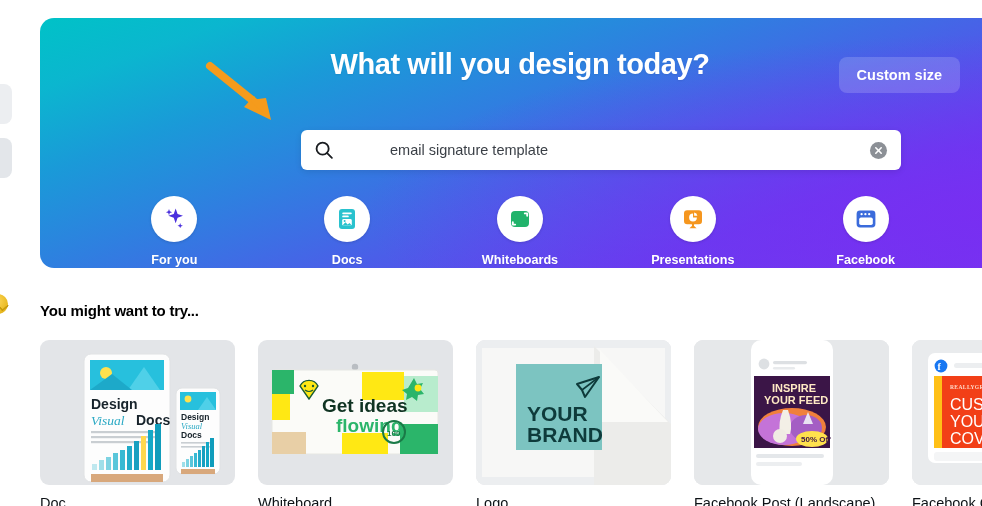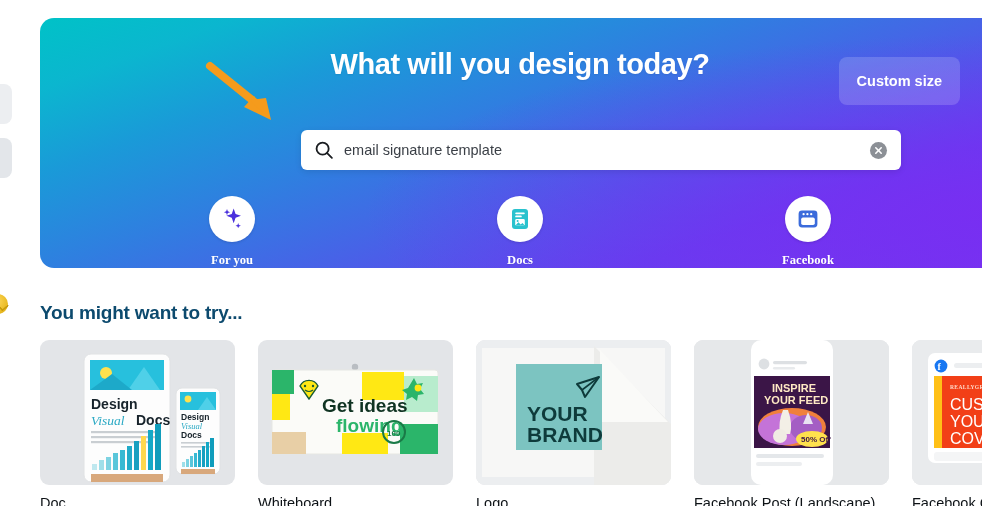--- a/index.html
+++ b/index.html
@@ -59,35 +59,36 @@
     text-align: center;
     color: #ffffff;
     font-size: 29px;
     font-weight: 700;
     letter-spacing: -0.4px;
     text-shadow: 0 1px 2px rgba(0,0,0,.07);
   }
 
   .custom-size {
     position: absolute; right: 40px; top: 39px;
-    padding: 16px 18px;
+    padding: 10px 18px;
     border-radius: 8px;
     background: rgba(255,255,255,.17);
     color: #fff; font-size: 14.5px; font-weight: 700;
     border: none; cursor: pointer; white-space: nowrap;
     font-family: "Liberation Sans", sans-serif;
   }
 
   
   .search-wrap {
     position: absolute; left: 261px; top: 112px;
     width: 600px; height: 40px;
     background: #fff; border-radius: 6px;
     display: flex; align-items: center;
     box-shadow: 0 2px 6px rgba(0,0,0,.10);
+    gap: 46px;
   }
   .search-icon { margin-left: 12px; width: 22px; height: 22px; flex:0 0 auto; display:block; }
   .search-input {
     flex: 1 1 auto; border: none; outline: none;
     font-size: 14.5px; color: #3a3f46;
     background: transparent; margin-left: 9px;
     font-family: "Liberation Sans", sans-serif;
   }
   .search-input::placeholder{ color:#8b9097; }
   .clear-btn {
@@ -108,30 +109,29 @@
   }
   .cat-bubble {
     width: 46px; height: 46px; border-radius: 50%;
     background: #fff; display: flex; align-items: center; justify-content: center;
     box-shadow: 0 1px 3px rgba(0,0,0,.13);
   }
   .cat-label {
     margin-top: 11px; color: #fff;
     font-size: 12.6px; font-weight: 700; white-space: nowrap;
     text-shadow: 0 1px 1px rgba(0,0,0,.08);
-    font-family: Liberation Serif, serif;
   }
 
   
   .arrow-anno { position: absolute; left: 196px; top: 58px; z-index: 40; pointer-events:none; }
 
   
   .sec-title {
     position: absolute; left: 40px; top: 302px;
-    font-size: 19px; font-weight: 700; color: #0c4a6e;
+    font-size: 15px; font-weight: 700; color: #000000;
     letter-spacing: -0.2px;
   }
 
   .cards {
     position: absolute; left: 40px; top: 340px;
     display: flex; gap: 23px;
   }
   .card { width: 195px; cursor: pointer; }
   .thumb {
     width: 195px; height: 145px;
@@ -197,21 +197,43 @@
             <rect x="8.2" y="6.4" width="9.6" height="1.9" rx=".95" fill="#fff"></rect>
             <rect x="8.2" y="9.6" width="6.6" height="1.7" rx=".85" fill="#fff"></rect>
             <rect x="8.2" y="13" width="9.6" height="6.6" rx="1.4" fill="#fff"></rect>
             <circle cx="10.6" cy="15" r="1.0" fill="#29c2ce"></circle>
             <path d="M8.4 19.4l3-3.2 2.3 2.4 1.8-1.6 2.3 2.4z" fill="#29c2ce"></path>
           </svg>
         </div>
         <span class="cat-label">Docs</span>
       </div>
 
-
+      <div class="cat">
+        <div class="cat-bubble">
+          <svg width="26" height="26" viewBox="0 0 26 26">
+            <rect x="4" y="5" width="18" height="16" rx="4" fill="#21b36b"></rect>
+            <path d="M17.8 7.4h2.4v2.4" stroke="#fff" stroke-width="1.9" fill="none" stroke-linecap="round" stroke-linejoin="round"></path>
+            <path d="M8.2 18.6H5.8v-2.4" stroke="#fff" stroke-width="1.9" fill="none" stroke-linecap="round" stroke-linejoin="round"></path>
+          </svg>
+        </div>
+        <span class="cat-label">Whiteboards</span>
+      </div>
+
+      <div class="cat">
+        <div class="cat-bubble">
+          <svg width="26" height="26" viewBox="0 0 26 26">
+            <rect x="4" y="4.2" width="18" height="14" rx="3.2" fill="#f5961e"></rect>
+            <path d="M13 7.6a3.9 3.9 0 1 0 3.9 3.9H13z" fill="#fff"></path>
+            <path d="M14.1 6.5a3.9 3.9 0 0 1 3.3 3.3h-3.3z" fill="#fff"></path>
+            <path d="M13 18.2v2.6" stroke="#f5961e" stroke-width="2" stroke-linecap="round"></path>
+            <path d="M9.4 22.2l3.6-3.2 3.6 3.2z" fill="#f5961e"></path>
+          </svg>
+        </div>
+        <span class="cat-label">Presentations</span>
+      </div>
 
 
 
 
       <div class="cat">
         <div class="cat-bubble">
           <svg width="26" height="26" viewBox="0 0 26 26">
             <rect x="3.6" y="4.6" width="18.8" height="16.8" rx="3.4" fill="#3b6bdb"></rect>
             <circle cx="8.6" cy="8.2" r="1.15" fill="#fff"></circle>
             <circle cx="12.4" cy="8.2" r="1.15" fill="#fff"></circle>

